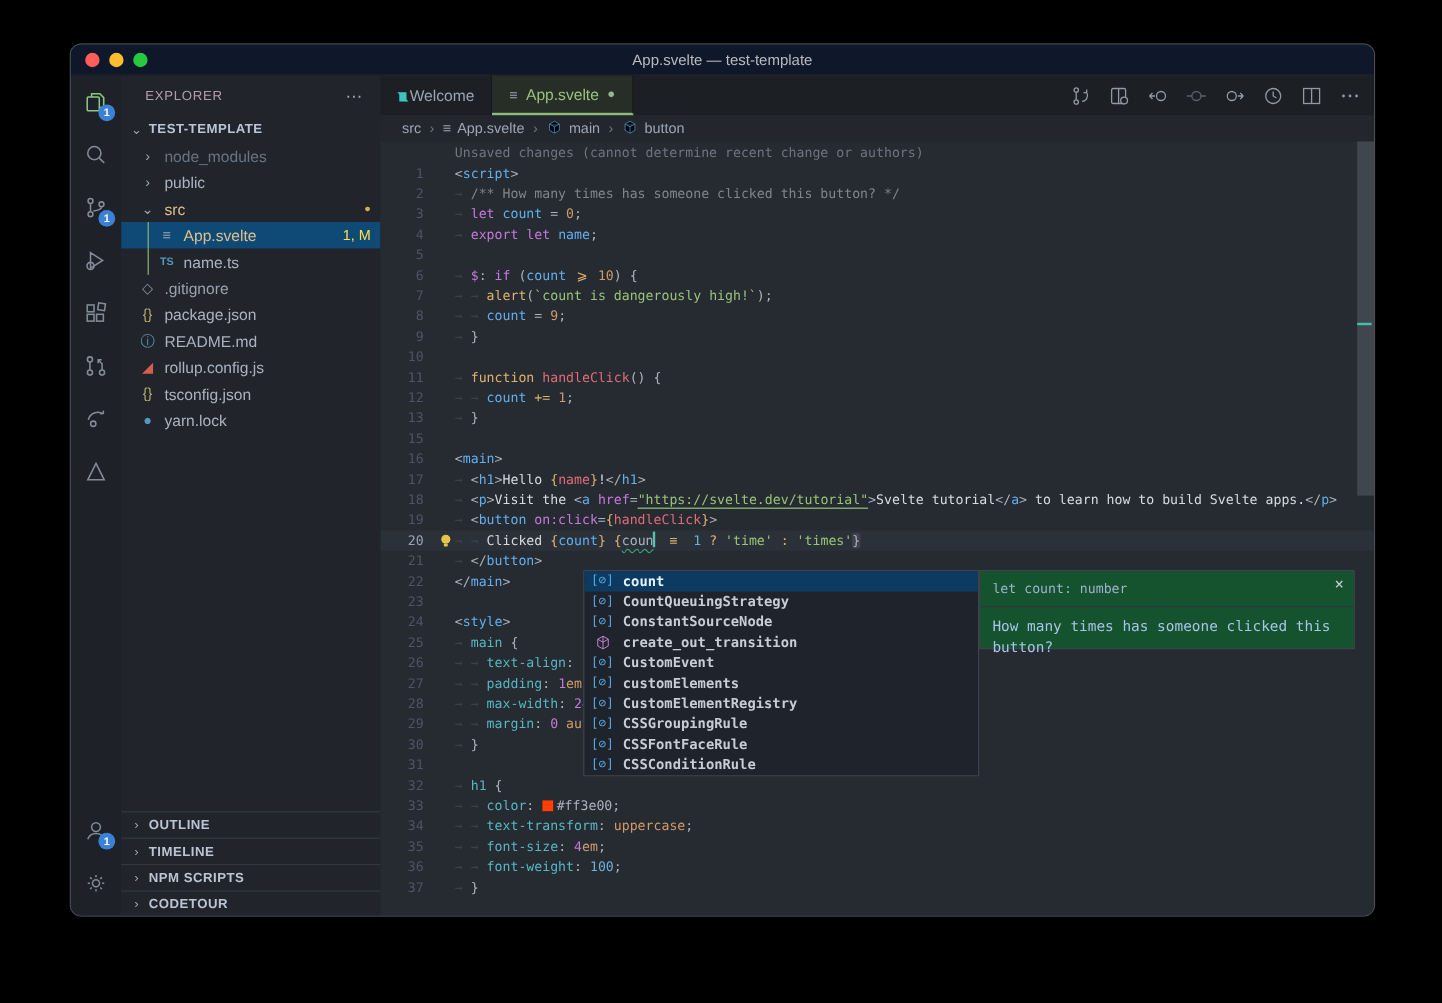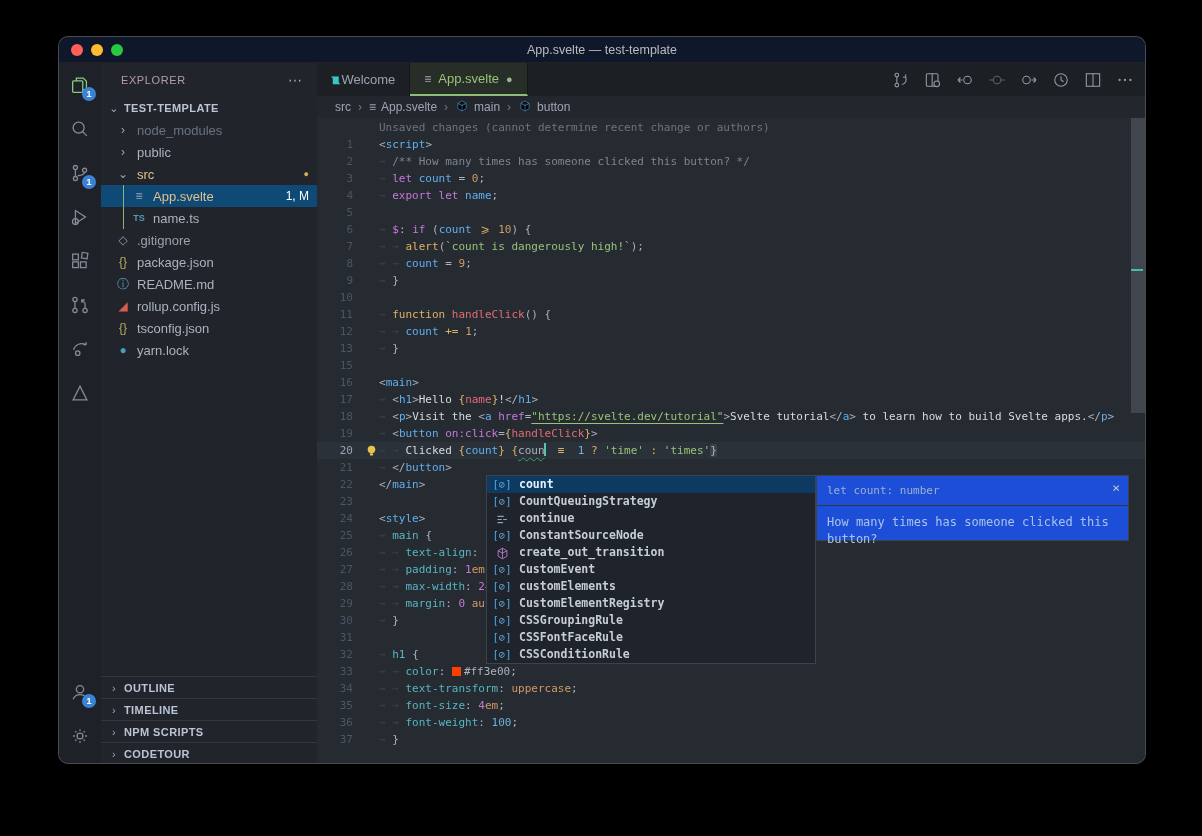--- a/index.html
+++ b/index.html
@@ -104,21 +104,21 @@
     border:1px solid #3d424d; z-index:5; font-family:"DejaVu Sans Mono", monospace; }
   .sg-row { height:17px; display:flex; align-items:center; gap:6px; padding-left:4px;
     font-size:11.5px; font-weight:bold; color:#c7cdd6; white-space:nowrap; }
   .sg-row.selected { background:#0c3a61; color:#e3f1ff; }
   .sg-ic { width:22px; flex:none; text-align:center; font-size:10.5px; color:#57a8e2; font-weight:normal; }
   .sg-ic svg { stroke:#8fa3bb; fill:none; stroke-width:1.3; vertical-align:middle; }
   .sg-ic.purple svg { stroke:#c586d6; }
 
   
   .sg-docs { position:absolute; left:499px; top:357px; width:313px; height:66px;
-    background:#1d4ed8; border:1px solid #3d424d; z-index:5; }
+    background:#14532d; border:1px solid #3d424d; z-index:5; }
   .sg-sig { font-family:"DejaVu Sans Mono", monospace; font-size:11px; color:#9db0d0;
     padding:6px 24px 6px 10px; border-bottom:1px solid #32363e; }
   .sg-desc { font-size:12px; color:#a9c3ea; padding:8px 10px; }
   .sg-close { position:absolute; top:3px; right:8px; color:#c8ccd4; font-size:13px; cursor:default; }
 </style>
 </head>
 <body>
 
 <div class="window">
   <div class="titlebar">
@@ -225,21 +225,21 @@
           </div>
           <div class="file-row" style="padding-left: 14px;">
             <div class="fi" style="color: rgb(157, 165, 180);">⌄</div>
             <div style="color: rgb(224, 192, 138);">src</div>
             <div class="file-badge" style="color: rgb(216, 176, 92); font-size: 9px;">●</div>
           </div>
           <div class="file-row selected" style="padding-left: 30px;">
             <div class="guide"></div>
             <div class="fi" style="color: rgb(157, 165, 180);">≡</div>
             <div style="color: rgb(224, 192, 138);">App.svelte</div>
-            <div class="file-badge" style="color: #ffffff; text-align: center;">1, M</div>
+            <div class="file-badge" style="color: #fde047; text-align: center;">1, M</div>
           </div>
           <div class="file-row" style="padding-left: 30px;">
             <div class="guide"></div>
             <div class="fi" style="color: rgb(81, 154, 186); font-size: 9px; font-weight: bold;">TS</div>
             <div>name.ts</div>
           </div>
           <div class="file-row" style="padding-left: 14px;">
             <div class="fi" style="color: rgb(138, 145, 158);">◇</div>
             <div style="color: rgb(154, 161, 173);">.gitignore</div>
           </div>
@@ -379,26 +379,20 @@
         <div class="ov-mark"></div>
 
         <div class="suggest" id="suggest">
             <div class="sg-row selected">
               <div class="sg-ic">[⊘]</div>
               <div>count</div>
             </div>
             <div class="sg-row">
               <div class="sg-ic">[⊘]</div>
               <div>CountQueuingStrategy</div>
-            </div>
-            <div class="sg-row">
-              <div class="sg-ic"><svg width="15" height="15" viewBox="0 0 24 24">
-                  <path d="M4 7h10M4 12h7M13 12h6M4 17h9" stroke-width="1.8"></path>
-                </svg></div>
-              <div>continue</div>
             </div>
             <div class="sg-row">
               <div class="sg-ic">[⊘]</div>
               <div>ConstantSourceNode</div>
             </div>
             <div class="sg-row">
               <div class="sg-ic purple"><svg width="15" height="15" viewBox="0 0 24 24">
                   <path d="M12 3.5l7 4v9l-7 4-7-4v-9z M12 3.5v8 M5 7.5l7 4 7-4 M12 11.5v8"></path>
                 </svg></div>
               <div>create_out_transition</div>

